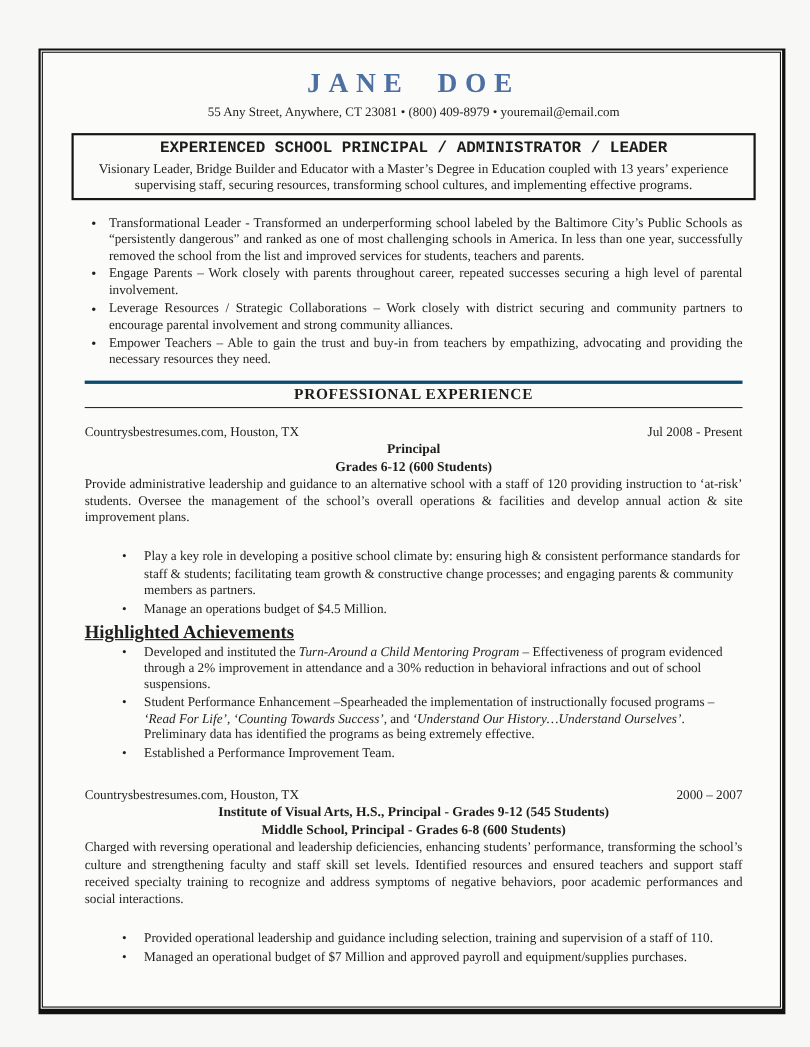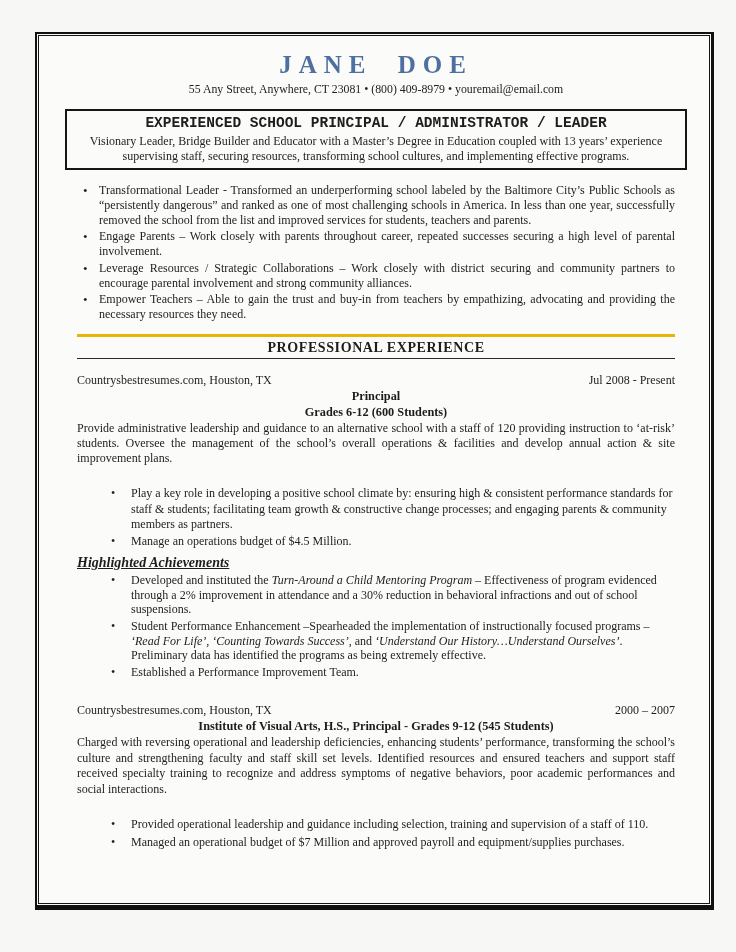--- a/index.html
+++ b/index.html
@@ -5,21 +5,21 @@
   html,body { margin:0; padding:0; }
   body {
     width:736px; height:952px;
     background:#f7f7f5;
     font-family:"Liberation Serif", serif;
     color:#1d1d1d;
     position:relative;
     -webkit-font-smoothing:antialiased;
   }
   .frame {
-    position:absolute; left:35px; top:32px;
+    position:absolute; left:35px; top:44px;
     width:679px; height:878px;
     box-sizing:border-box;
     border:2px solid #111;
     border-right-width:3px;
     border-bottom-width:5px;
     padding:1px;
     background:#fbfbfa;
   }
   .frame-inner {
     box-sizing:border-box;
@@ -60,21 +60,21 @@
     font-size:12px; line-height:15.2px;
     text-align:justify;
     margin-bottom:1px;
   }
   .hl li::before { content:"\2022"; position:absolute; left:6px; font-size:13px; }
   .b { font-weight:normal; }
   .i { font-style:italic; }
 
   .pe-head {
     margin-top:12px;
-    border-top:3px solid #eab308;
+    border-top:3px solid #0c4a6e;
     border-bottom:1px solid #2a2a2a;
     text-align:center;
     font-weight:bold;
     font-size:14px; line-height:17px;
     padding:2px 0 2px;
     letter-spacing:0.6px;
   }
   .jobline {
     display:flex; justify-content:space-between;
     font-size:12px; line-height:15px;
@@ -95,23 +95,23 @@
   .sub li {
     position:relative;
     padding-left:54px;
     font-size:12px; line-height:15.2px;
     margin-bottom:2px;
   }
   .sub li::before { content:"\2022"; position:absolute; left:34px; font-size:12px; }
   .sub.just li { text-align:justify; }
   .ach-head {
     margin-top:6px;
-    font-weight:bold; font-style:italic;
+    font-weight:bold; 
     text-decoration:underline;
-    font-size:14px; line-height:16px;
+    font-size:17px; line-height:16px;
   }
   .ach { margin-top:2px; }
   .ach li {
     position:relative;
     padding-left:54px;
     font-size:12px; line-height:14.6px;
     margin-bottom:2px;
   }
   .ach li::before { content:"\2022"; position:absolute; left:34px; font-size:12px; }
 </style>
@@ -157,20 +157,21 @@
       <li><span>Developed and instituted the </span><span class="i">Turn-Around a Child Mentoring Program</span><span> – Effectiveness of program evidenced through a 2% improvement in attendance and a 30% reduction in behavioral infractions and out of school suspensions.</span></li>
       <li><span class="b">Student Performance Enhancement</span><span> –Spearheaded the implementation of instructionally focused programs – </span><span class="i">‘Read For Life’</span><span>, </span><span class="i">‘Counting Towards Success’</span><span>, and </span><span class="i">‘Understand Our History…Understand Ourselves’</span><span>. Preliminary data has identified the programs as being extremely effective.</span></li>
       <li><span class="b">Established a Performance</span><span> Improvement Team.</span></li>
     </ul>
 
     <div class="jobline second">
       <span>Countrysbestresumes.com, Houston, TX</span>
       <span>2000 – 2007</span>
     </div>
     <div class="jobtitle">Institute of Visual Arts, H.S., Principal - Grades 9-12 (545 Students)</div>
+    <div class="jobtitle">Middle School, Principal - Grades 6-8 (600 Students)</div>
     <div class="jobsum j2">Charged with reversing operational and leadership deficiencies, enhancing students’ performance, transforming the school’s culture and strengthening faculty and staff skill set levels.  Identified resources and ensured teachers and support staff received specialty training to recognize and address symptoms of negative behaviors, poor academic performances and social interactions.</div>
 
     <ul class="sub just">
       <li>Provided operational leadership and guidance including selection, training and supervision of a staff of 110.</li>
       <li>Managed an operational budget of $7 Million and approved payroll and equipment/supplies purchases.</li>
     </ul>
 
   </div>
 </div>
 

